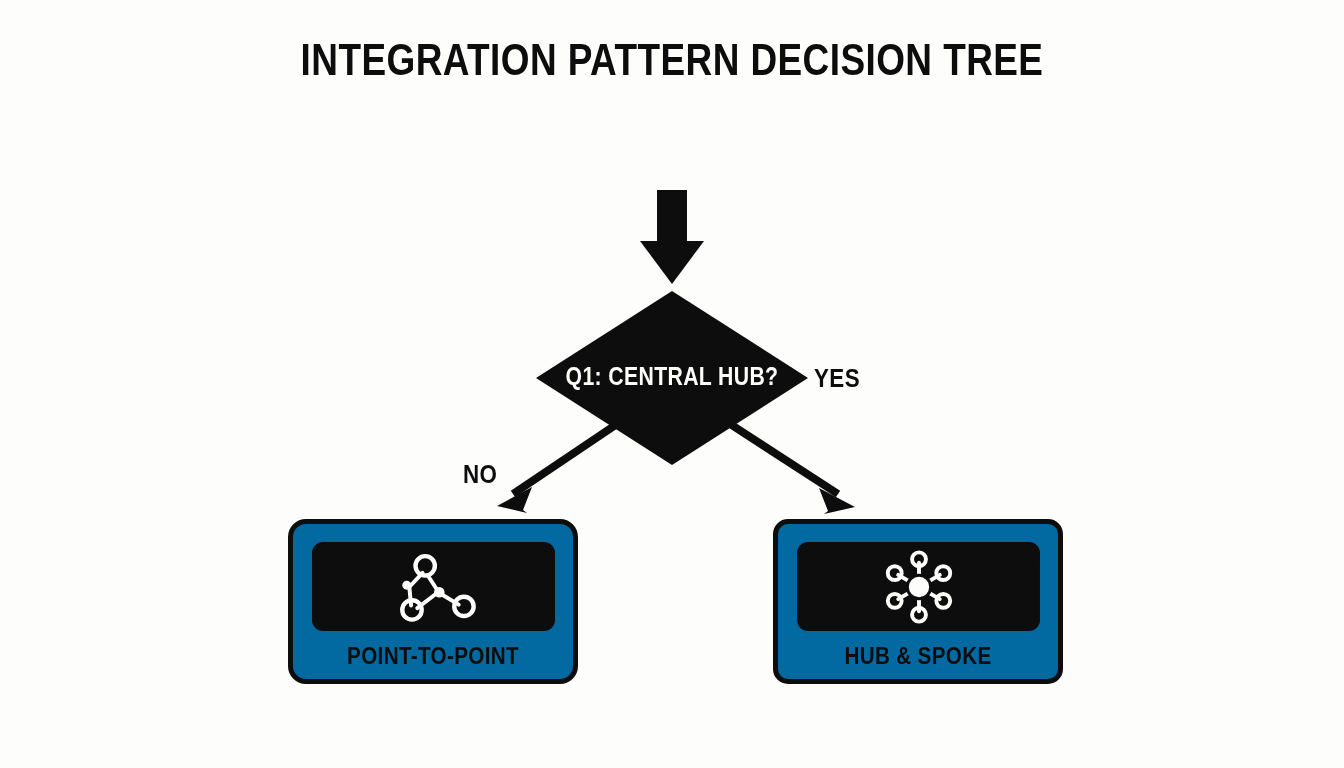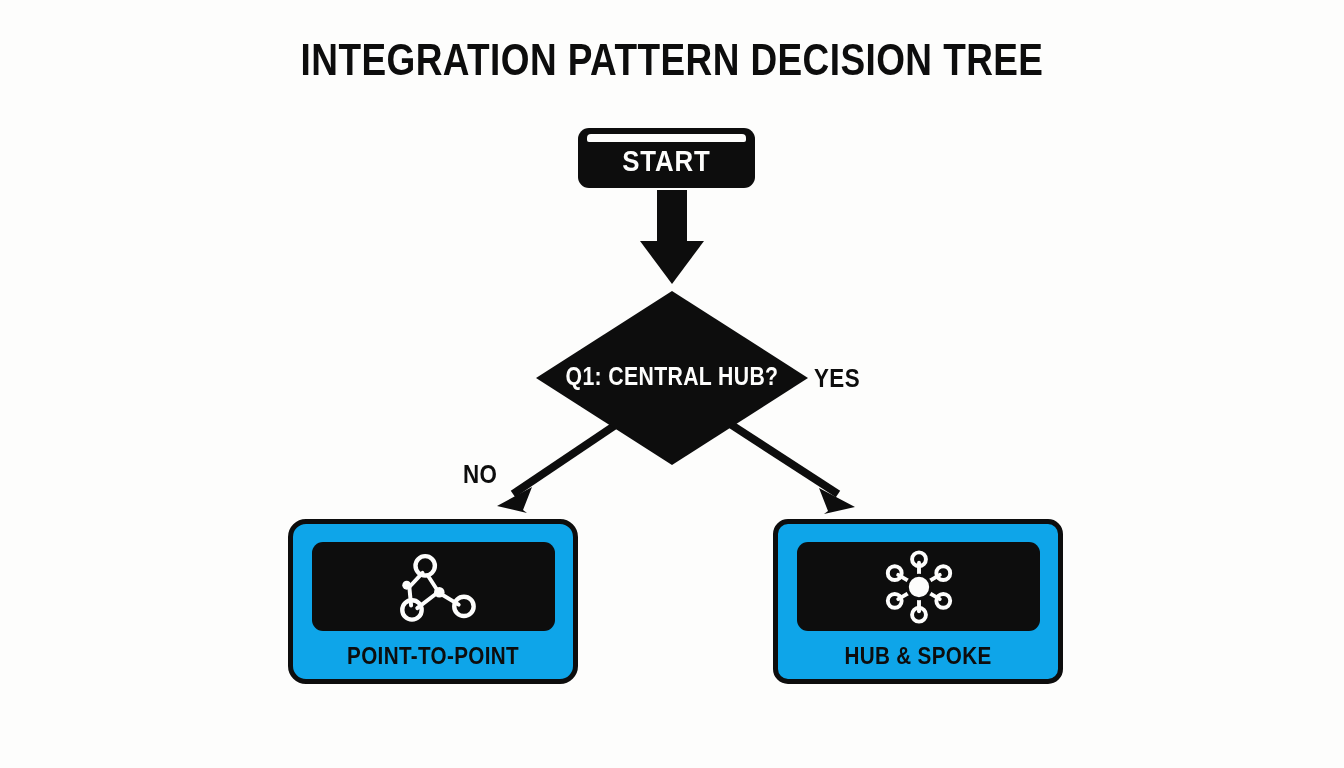--- a/index.html
+++ b/index.html
@@ -114,21 +114,21 @@
   #label-yes { left: 814px; top: 365px; }
   #label-no  { left: 463px; top: 461px; }
 
   
   .outcome-card {
     position: absolute;
     top: 519px;
     width: 290px;
     height: 165px;
     box-sizing: border-box;
-    background: #0ea5e9;
+    background: #0369a1;
     border: 5px solid #0d0d0d;
     border-radius: 18px;
   }
   #card-point-to-point { left: 288px; }
   #card-hub-spoke      { left: 773px; border-radius: 15px; }
 
   .card-icon-panel {
     position: absolute;
     left: 19px;
     top: 18px;
@@ -187,24 +187,20 @@
       <line x1="620" y1="422" x2="513" y2="494" stroke="#0d0d0d" stroke-width="8" stroke-linecap="butt"></line>
       <polygon points="497,506 532,487 523,510 527,513" fill="#0d0d0d"></polygon>
     </g>
 
     <g>
       <line x1="727" y1="422" x2="838" y2="494" stroke="#0d0d0d" stroke-width="8" stroke-linecap="butt"></line>
       <polygon points="855,507 819,488 828,511 824,514" fill="#0d0d0d"></polygon>
     </g>
   </svg>
 
-  <div id="start-node">
-    <div id="start-highlight"></div>
-    <div id="start-label">START</div>
-  </div>
 
   <svg id="decision-diamond" viewBox="0 0 272 174" width="272" height="174">
     <polygon points="136,0 272,87 136,174 0,87" fill="#0d0d0d"></polygon>
   </svg>
   <div id="decision-label">Q1: CENTRAL HUB?</div>
 
   <div class="branch-label" id="label-yes">YES</div>
   <div class="branch-label" id="label-no">NO</div>
 
   <div class="outcome-card" id="card-point-to-point">

